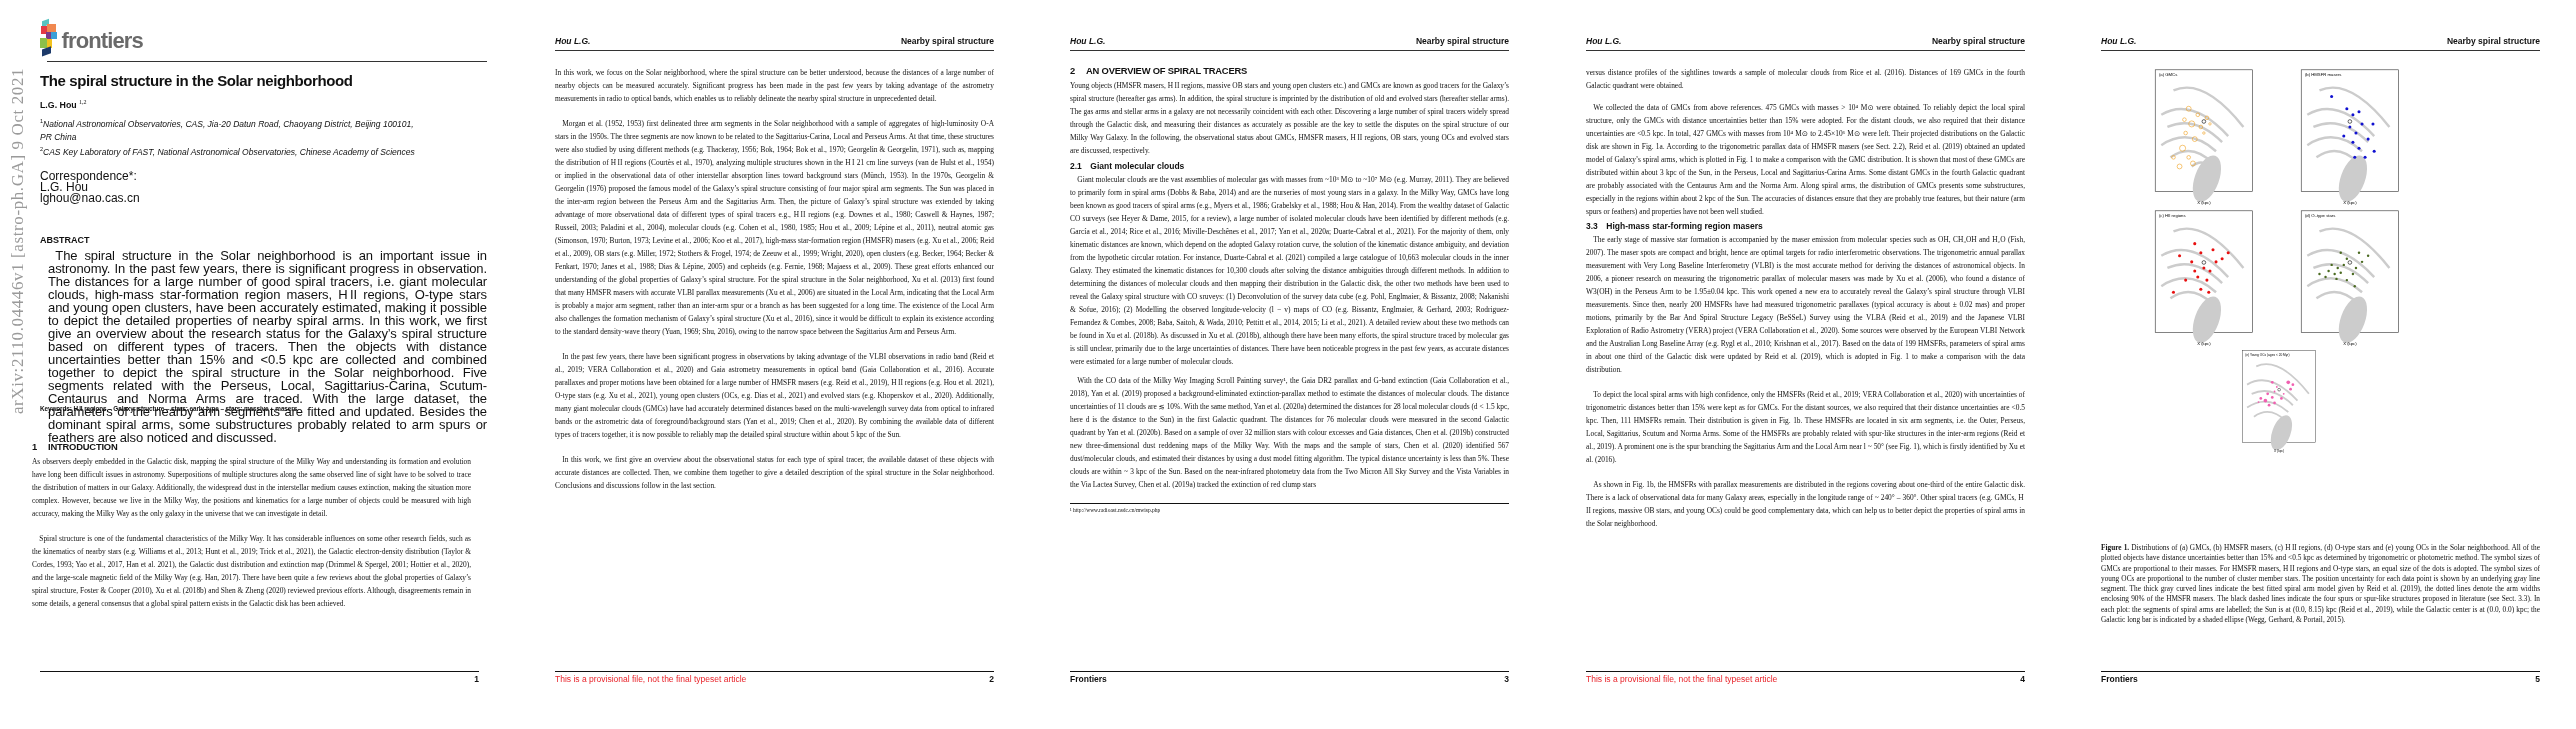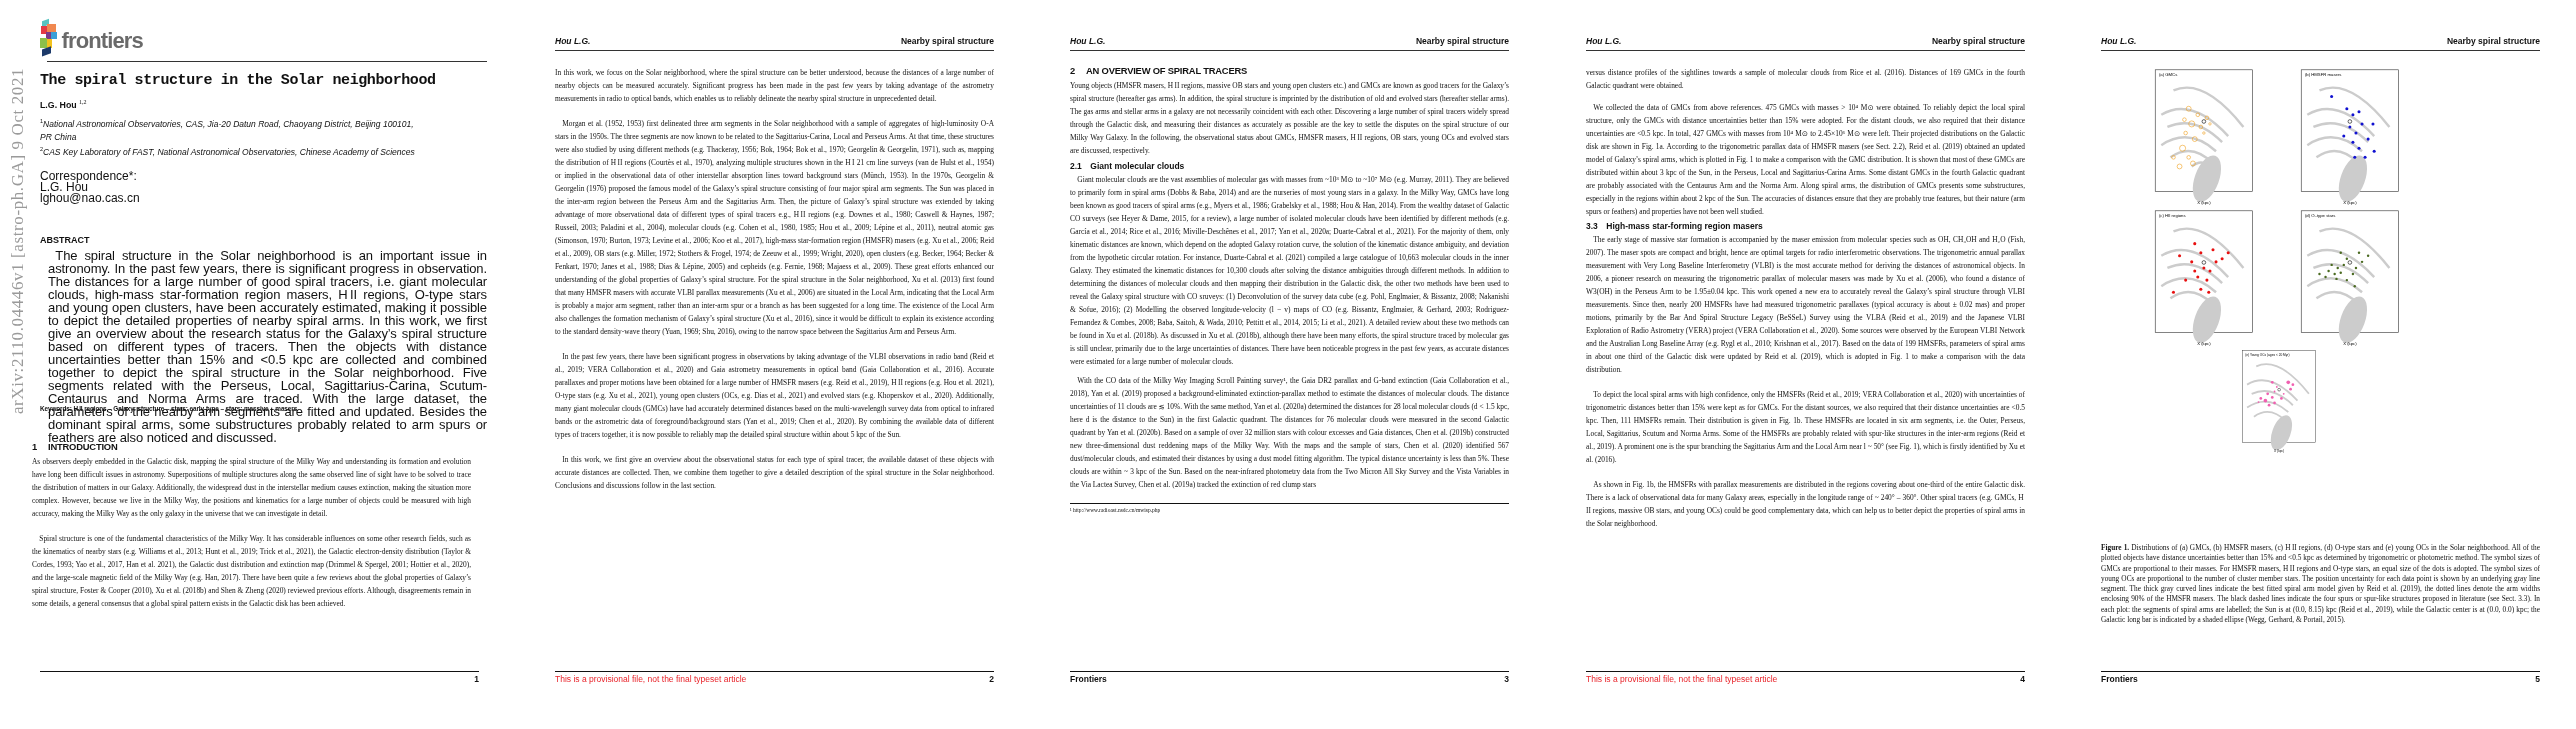--- a/index.html
+++ b/index.html
@@ -34,21 +34,21 @@
     margin: 3.6px 0 2.4px; }
   .h-sub .n { margin-right: 8.5px; text-align: center; }
 
   
   .logo { position: absolute; left: 40px; top: 20px; display: flex; align-items: center; }
   .logo-mark { position: relative; width: 18px; height: 36px; margin-right: 3.6px; }
   .logo-mark i { position: absolute; display: block; }
   .logo-text { font-family: "Liberation Sans", sans-serif; font-size: 22px; font-weight: bold;
     color: #6a6a6a; letter-spacing: -0.9px; margin-top: 6px; }
   .top-rule { position: absolute; left: 47px; top: 61px; width: 440px; border-top: 1.2px solid #333; }
-  .title { font-family: Liberation Mono, monospace; font-weight: bold; font-size: 15px;
+  .title { font-family: Liberation Sans, sans-serif; font-weight: bold; font-size: 15px;
     letter-spacing: -0.4px; position: absolute; left: 40px; top: 72px; }
   .author-line { position: absolute; left: 40px; top: 99px; font-family: "Liberation Sans", sans-serif;
     font-weight: bold; font-size: 8.8px; }
   .author-line sup { font-weight: normal; font-family: "Liberation Serif", serif; font-size: 6px; }
   .affil { position: absolute; left: 40px; top: 115px; font-family: "Liberation Sans", sans-serif;
     font-style: italic; font-size: 8.5px; line-height: 12.8px; width: 377px; }
   .affil sup { font-size: 5.5px; font-style: normal; }
   .corr { position: absolute; left: 40px; top: 171px; font-family: "Liberation Sans", sans-serif;
     font-size: 12px; line-height: 11px; }
   .abstract-h { position: absolute; left: 40px; top: 235px; font-family: "Liberation Sans", sans-serif;

